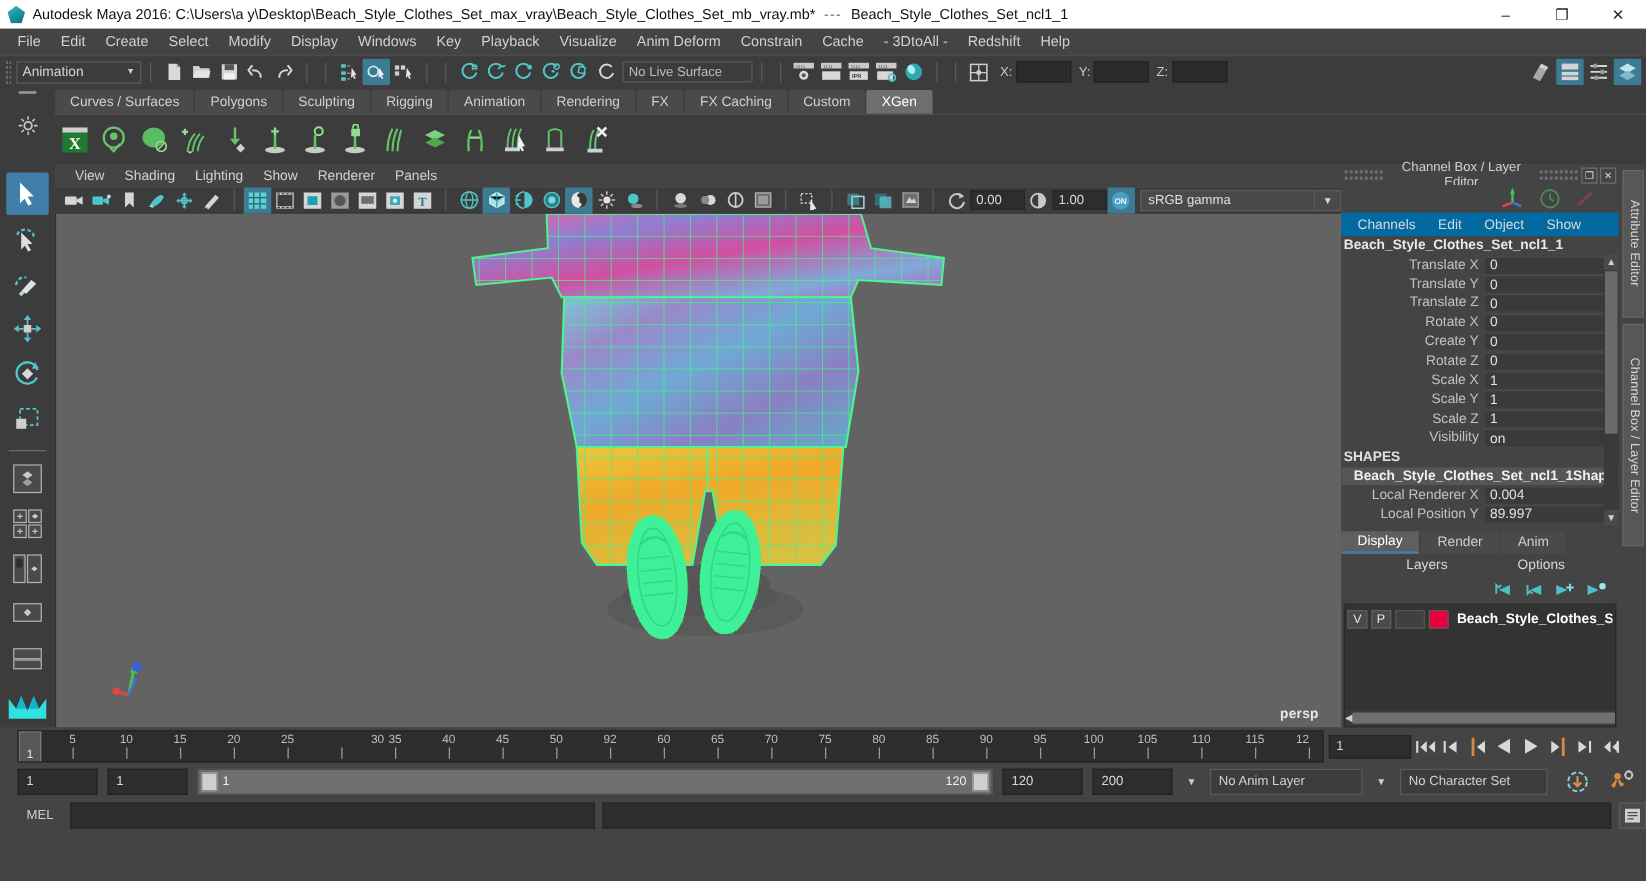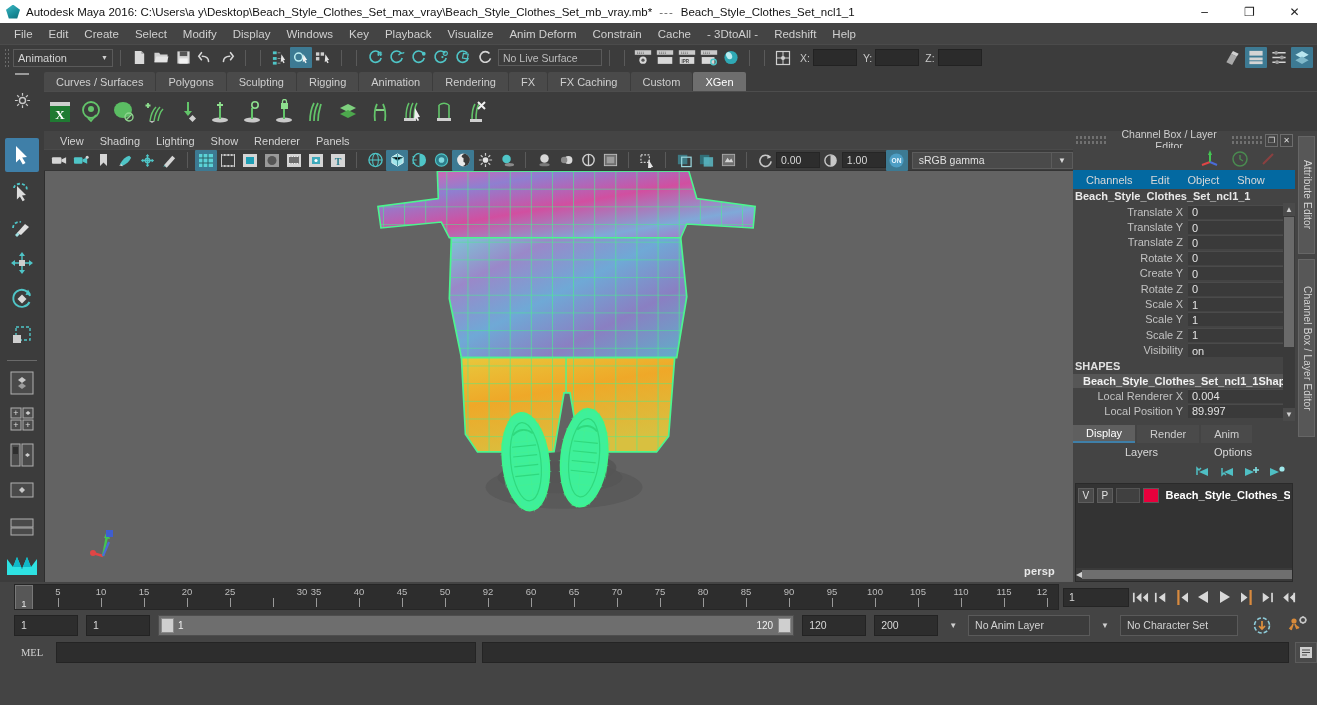--- a/index.html
+++ b/index.html
@@ -257,21 +257,21 @@
   }
   .rb-handle { width: 13px; height: 15px; background: #cfcfcf; border: 1px solid #8a8a8a; flex: 0 0 auto; margin: 0 2px; }
   .rb-start { font-size: 10px; color: #f0f0f0; margin-left: 2px; }
   .rb-end { font-size: 10px; color: #f0f0f0; margin-left: auto; margin-right: 3px; }
   .combo {
     height: 21px; background: #3c3c3c; border: 1px solid #5a5a5a; color: #d2d2d2;
     font-size: 10.5px; display: flex; align-items: center; padding: 0 6px; flex: 0 0 auto;
   }
   .combo-caret { font-size: 8px; color: #cfcfcf; padding: 0 3px; }
 
-  .mel-row { display: flex; align-items: center; height: 28px; padding-left: 14px; gap: 6px; font-family: Liberation Serif, serif; }
+  .mel-row { display: flex; align-items: center; height: 28px; padding-left: 14px; gap: 6px; }
   .mel-lbl { width: 36px; font-size: 10.5px; color: #d0d0d0; text-align: center; flex: 0 0 auto; }
   .mel-in { height: 21px; background: #2d2d2d; border: 1px solid #242424; flex: 0 0 auto; }
   .mel-out { height: 21px; background: #2d2d2d; border: 1px solid #242424; flex: 1 1 auto; min-width: 0; }
   .mel-btn { width: 22px; height: 21px; background: #4a4a4a; border: 1px solid #5c5c5c;
     display: flex; align-items: center; justify-content: center; flex: 0 0 auto; }
   .helpline { height: 14px; background: #444; }
 </style>
 </head>
 <body>
 

